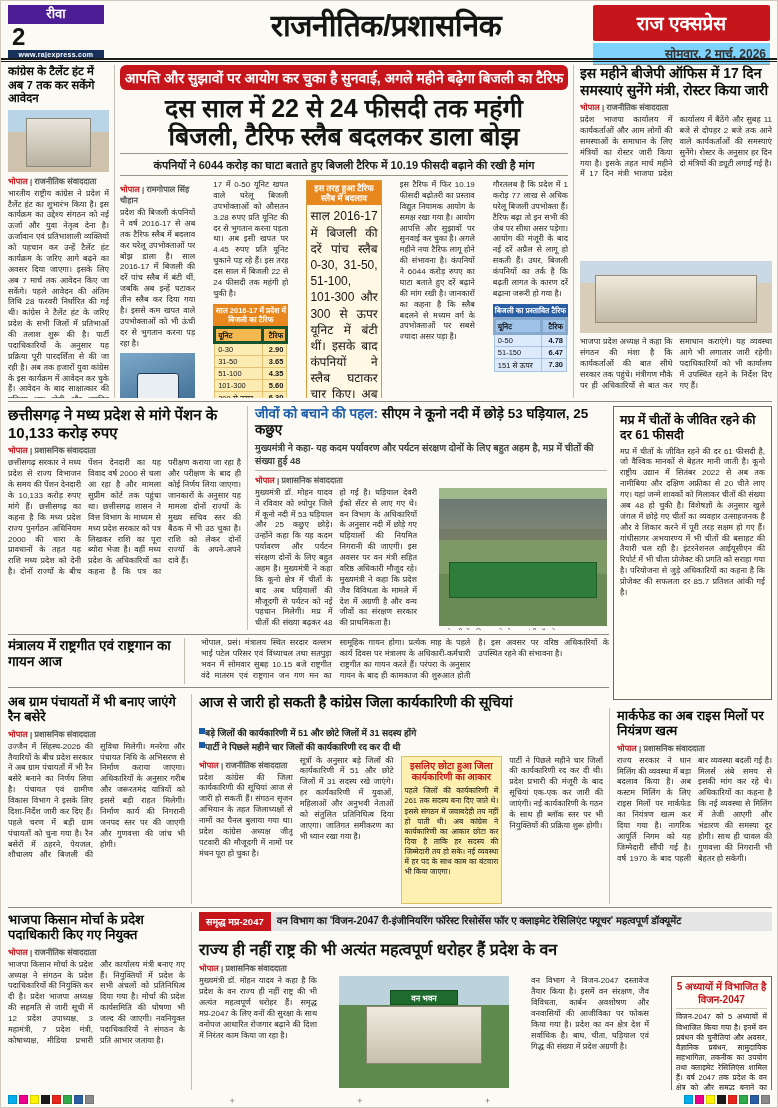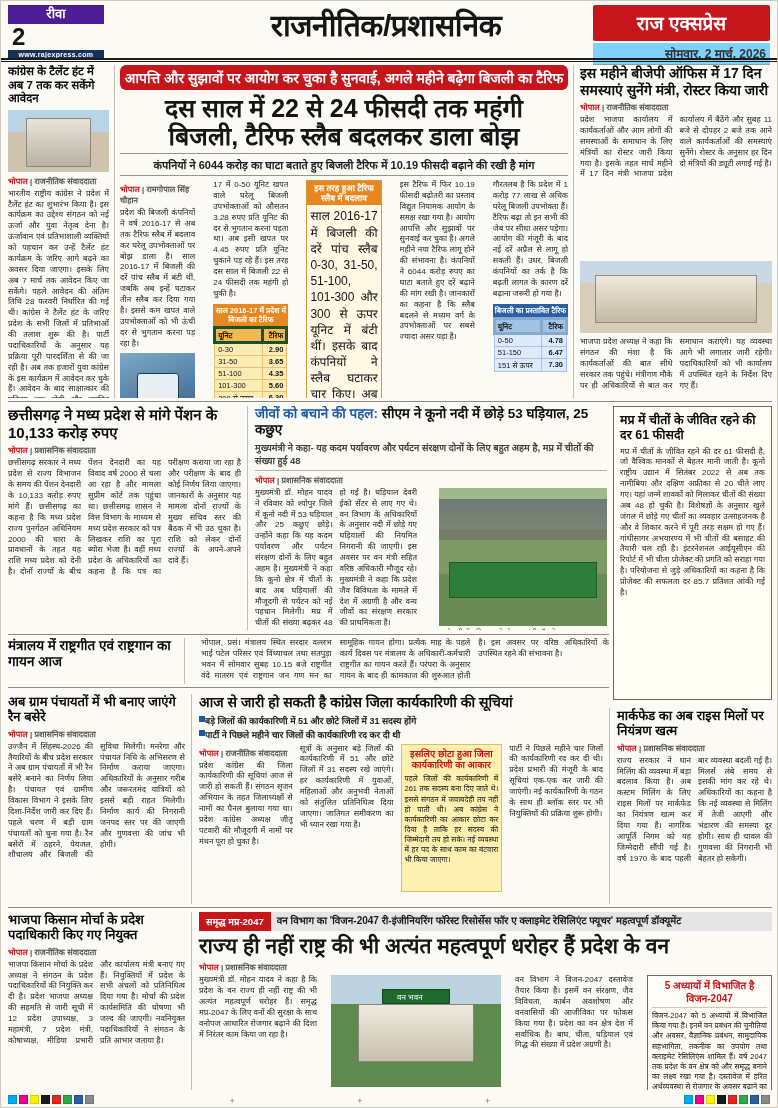--- a/index.html
+++ b/index.html
@@ -80,46 +80,46 @@
   #rule2{left:7px;top:633px;width:601px}
   
   #anthem{left:7px;top:637px;width:601px;height:50px;border-bottom:1px solid #8f8a80;display:flex;gap:8px;overflow:hidden}
   #anthem .hl{font-size:13.5px;width:168px;flex:none}
   #anthem .body{flex:1;column-count:3;column-gap:8px;border-left:1px solid #c4beb1;padding-left:16px;height:46px;overflow:hidden}
   
   #rain{left:7px;top:693px;width:177px;height:210px;overflow:hidden}
   #rain .hl{font-size:13px}
   #rain .body{height:152px;overflow:hidden}
   #congress{left:190px;top:693px;width:412px;height:210px;border-left:1px solid #c4beb1;padding-left:7px;overflow:hidden}
-  #congress .hl{font-size:14px;margin-bottom:3px}
+  #congress .hl{font-size:14px;margin-bottom:15px}
   .bullet{display:flex;align-items:flex-start;font-size:9px;font-weight:bold;color:#222;margin:1px 0}
   .bullet .sq{width:6px;height:6px;background:#1a5ca8;flex:none;margin-top:2px}
   #congress .bodyflex{display:flex;gap:7px;margin-top:3px;height:148px;overflow:hidden}
   #congress .ccol{flex:1;min-width:0;overflow:hidden}
   .ybox{border:1px solid #d9c25f;background:#fdf0b0;padding:3px;overflow:hidden}
   .ybox .ytitle{color:#c6161c;font-weight:bold;font-size:9.5px;text-align:center;line-height:1.25;margin-bottom:3px}
   .ybox .ybody{font-size:7.5px;line-height:1.35;text-align:justify}
   #markfed{left:608px;top:707px;width:163px;height:196px;border-left:1px solid #c4beb1;padding-left:7px;overflow:hidden}
   #markfed .hl{font-size:13px}
   #markfed .body{height:132px;overflow:hidden}
   #rule3{left:7px;top:906px;width:764px}
   
   #kisan{left:7px;top:911px;width:177px;height:178px;overflow:hidden}
   #kisan .hl{font-size:13px}
   #kisan .body{height:112px;overflow:hidden}
   #forest{left:190px;top:911px;width:581px;height:178px;border-left:1px solid #c4beb1;padding-left:7px;overflow:hidden}
   .fstrip{display:flex;align-items:stretch;gap:0}
   .ftag{background:#c6161c;color:#fff;font-weight:bold;font-size:9.5px;padding:3px 7px;white-space:nowrap}
   .fstriptext{flex:1;background:#e5e5e5;font-size:10px;font-weight:bold;padding:3px 6px;color:#1c1c1c;line-height:1.2}
-  #forest .mainhl{font-size:21px;font-weight:bold;margin:3px 0 1px;line-height:1.15}
-  #forest .bodyflex{display:flex;gap:14px;height:116px;overflow:hidden;margin-top:2px}
+  #forest .mainhl{font-size:16px;font-weight:bold;margin:10px 0 1px;line-height:1.15}
+  #forest .bodyflex{display:flex;gap:22px;height:116px;overflow:hidden;margin-top:2px}
   #forest .fcol{width:118px;flex:none;overflow:hidden}
   .ph-forest{width:170px;height:112px;flex:none;background:linear-gradient(180deg,#bcd3dd 0 26%,#5e8a4f 26% 100%)}
   .ph-forest .bldg{position:absolute;left:16%;top:26%;width:68%;height:52%;background:linear-gradient(180deg,#efeadf,#c8c0ac);border:1px solid #8c8474}
-  .ph-forest .sign{position:absolute;left:30%;top:12%;width:40%;background:#1e6b2e;color:#fff;font-size:8px;font-weight:normal;text-align:left;padding:1px 14px;border:1px solid #114d1e}
+  .ph-forest .sign{position:absolute;left:30%;top:12%;width:40%;background:#1e6b2e;color:#fff;font-size:8px;font-weight:bold;text-align:center;padding:1px 14px;border:1px solid #114d1e}
   .vbox{flex:1;border:1px solid #6f6a5f;background:#fffdf6;padding:4px;overflow:hidden}
   .vbox .vtitle{color:#c6161c;font-weight:bold;font-size:10px;text-align:center;line-height:1.25;border-bottom:1px solid #cfc8b5;padding-bottom:2px;margin-bottom:3px}
   .vbox .vbody{font-size:7.5px;line-height:1.35;text-align:justify}
   
   .marks{position:absolute;top:1094px;display:flex;gap:2px}
   #marks-left{left:7px}
   #marks-right{right:7px}
   .mk{width:9px;height:9px;border:1px solid rgba(0,0,0,.15)}
   .mk.c{background:#00aeef}.mk.m{background:#ec008c}.mk.y{background:#fff200}.mk.k{background:#1a1a1a}
   .mk.r{background:#e8251d}.mk.g{background:#2eaa4a}.mk.b{background:#2a5fa5}.mk.gy{background:#8a8a8a}

